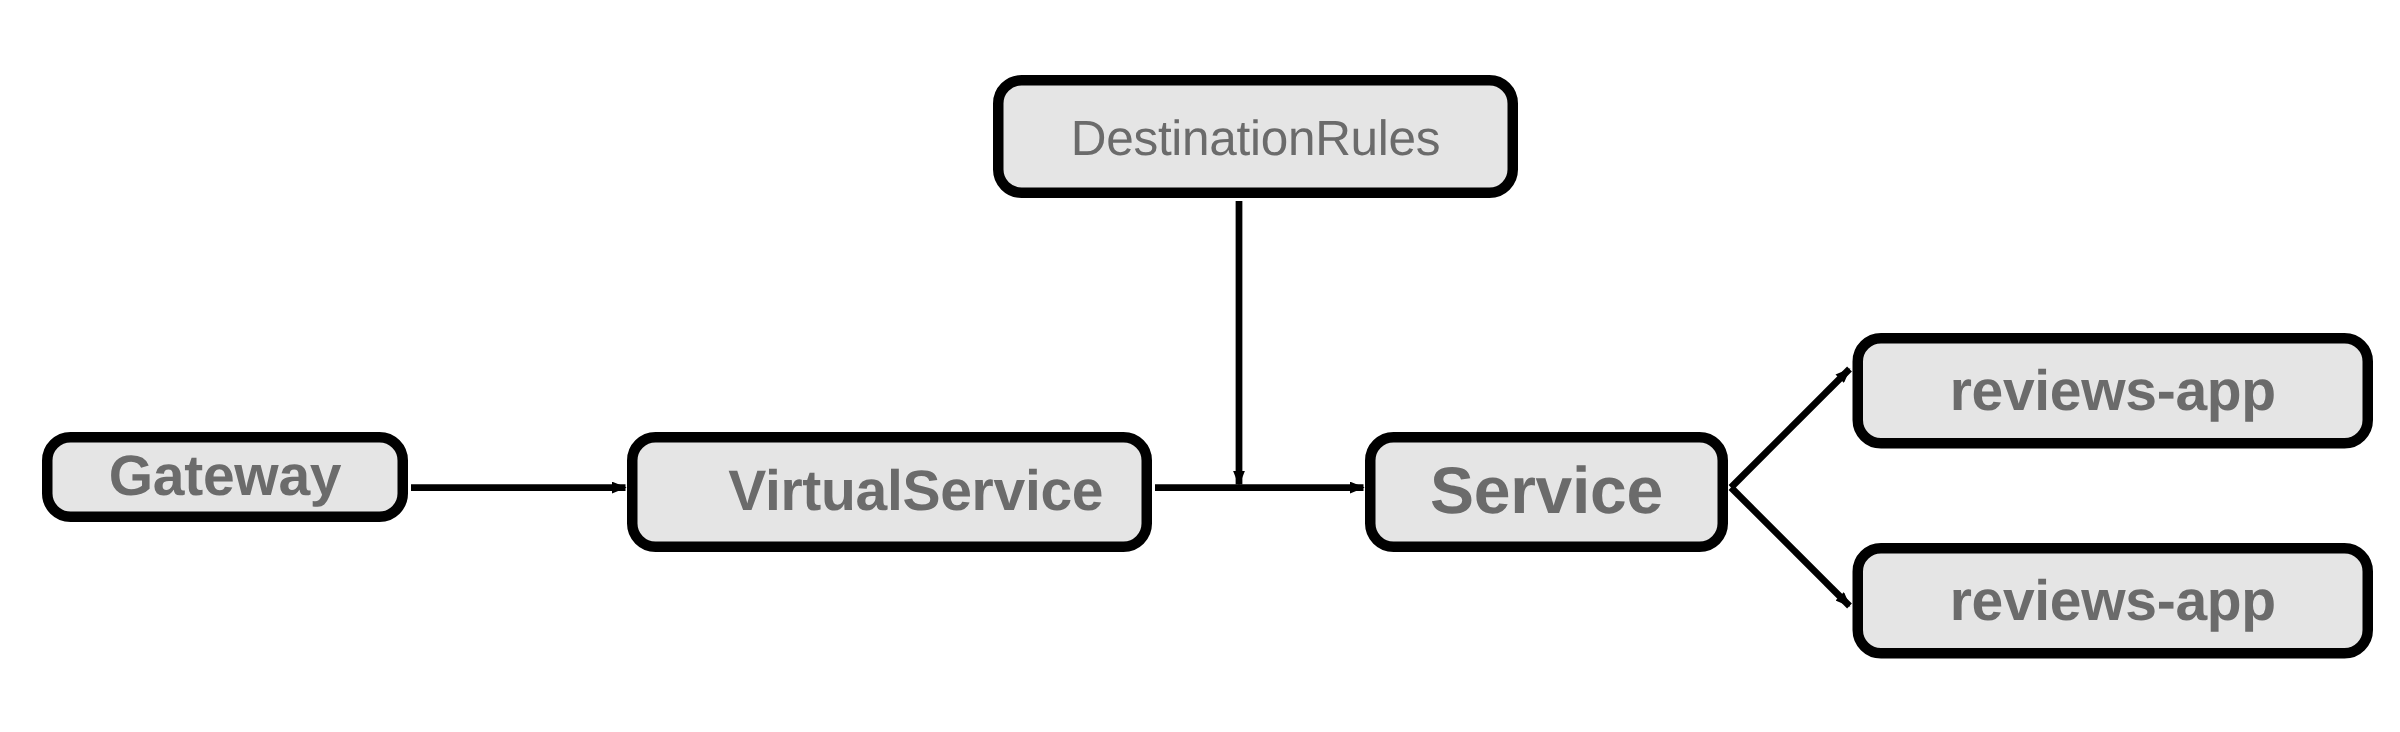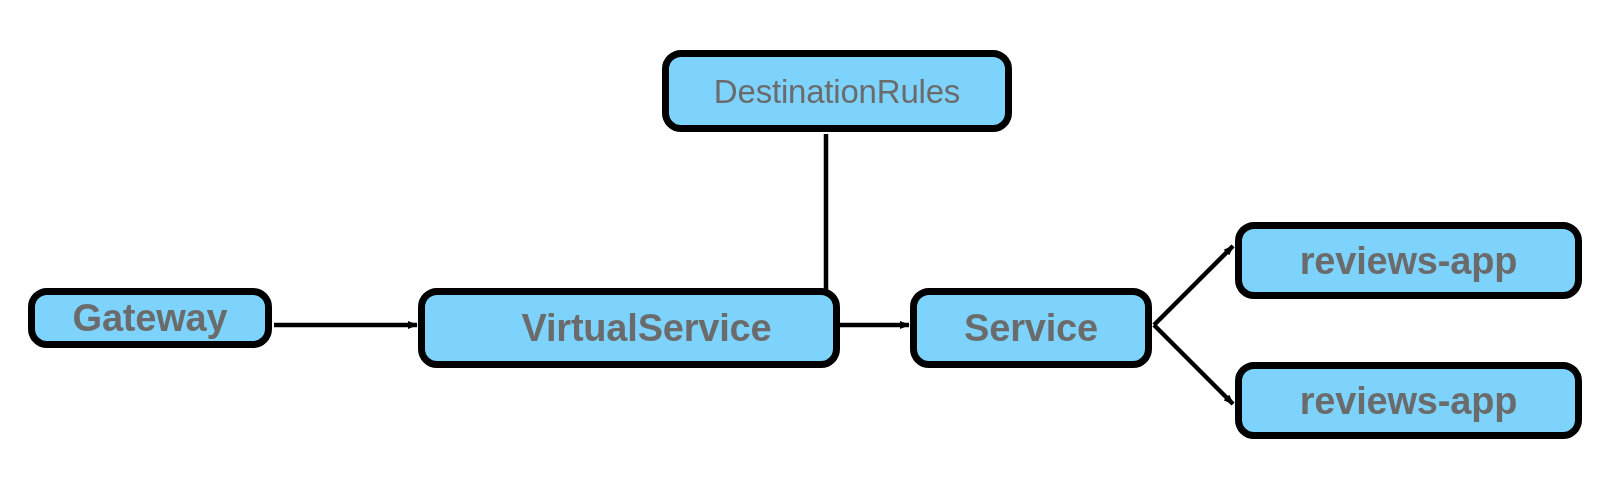--- a/index.html
+++ b/index.html
@@ -26,21 +26,21 @@
     position: absolute;
     left: 0;
     top: 0;
     width: 1600px;
     height: 488px;
     pointer-events: none;
   }
   .node {
     position: absolute;
     box-sizing: border-box;
-    background: #7dd3fc;
+    background: #e5e5e5;
     border: 7px solid #000000;
     border-radius: 19px;
     display: flex;
     align-items: center;
     justify-content: center;
     text-align: center;
     color: #6b6b6b;
     white-space: nowrap;
     z-index: 2;
   }
@@ -51,38 +51,38 @@
   }
   
   #node-gateway {
     left: 28px;  top: 288px;  width: 244px;  height: 60px;
   }
   #node-gateway .node-label {
     font-size: 38px;
     font-weight: 700;
   }
   #node-virtualservice {
-    left: 418px; top: 288px;  width: 422px;  height: 80px; padding-left: 35px;
+    left: 418px; top: 288px;  width: 350px;  height: 80px; padding-left: 35px;
   }
   #node-virtualservice .node-label {
     font-size: 38px;
     font-weight: 700;
   }
   #node-destinationrules {
     left: 662px; top: 50px;   width: 350px;  height: 82px;
   }
   #node-destinationrules .node-label {
     font-size: 33px;
     font-weight: 500;
   }
   #node-service {
     left: 910px; top: 288px;  width: 242px;  height: 80px;
   }
   #node-service .node-label {
-    font-size: 38px;
+    font-size: 44px;
     font-weight: 700;
   }
   #node-reviews-app-1 {
     left: 1235px; top: 222px; width: 347px;  height: 77px;
   }
   #node-reviews-app-1 .node-label {
     font-size: 38px;
     font-weight: 700;
   }
   #node-reviews-app-2 {

